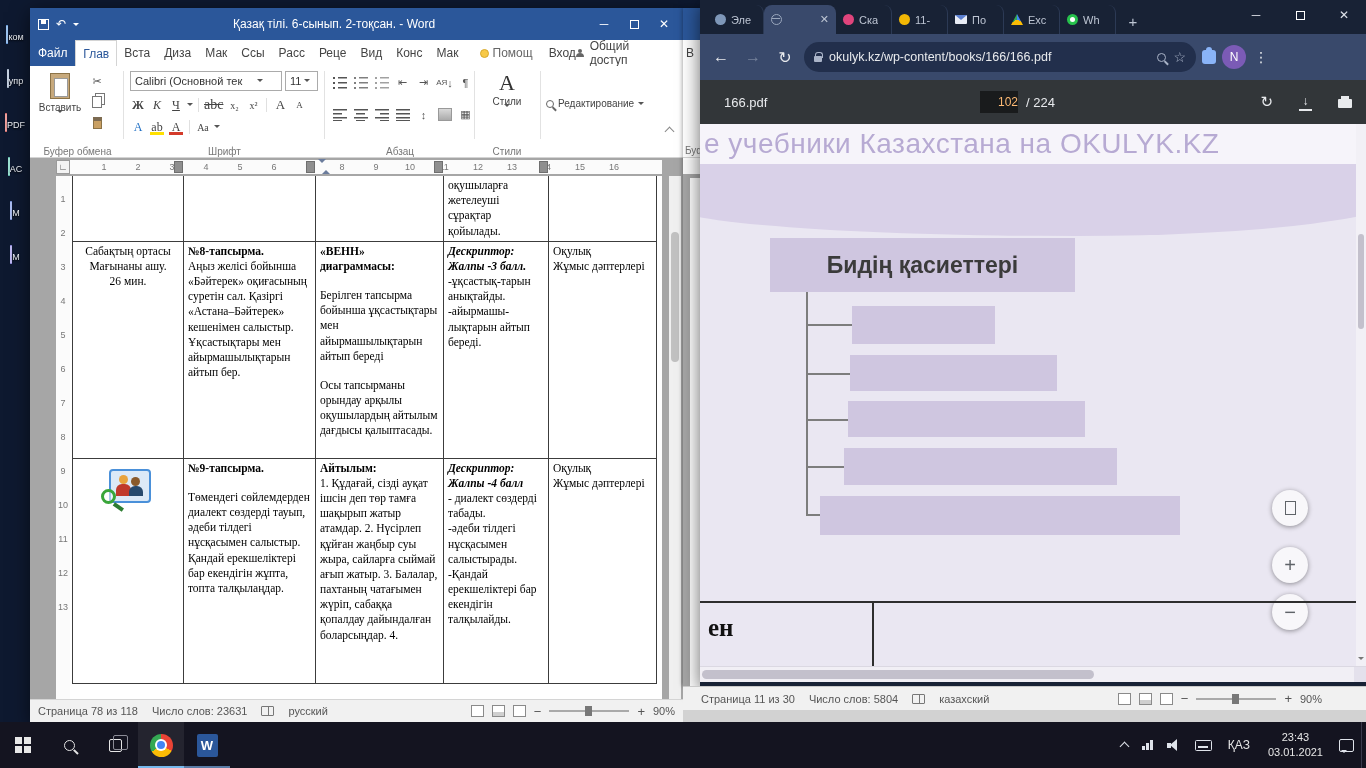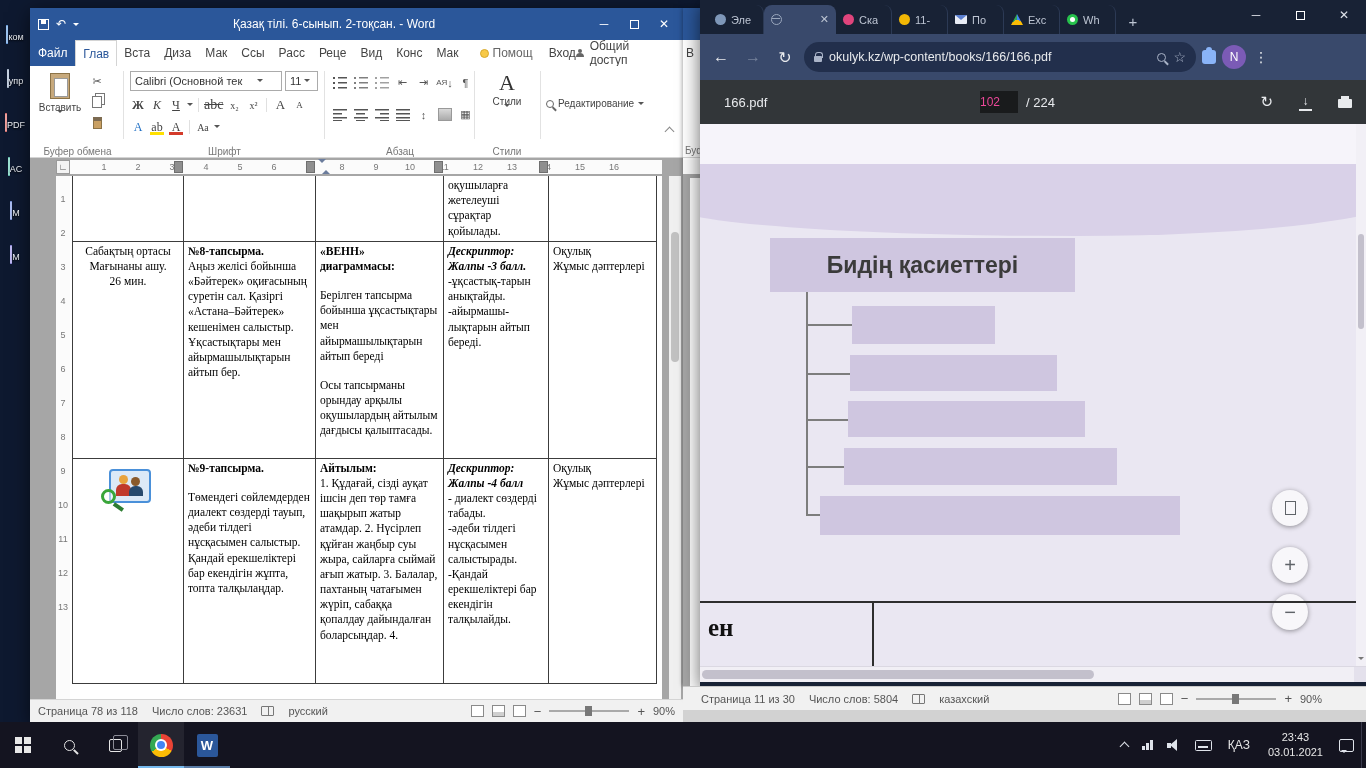--- a/index.html
+++ b/index.html
@@ -173,21 +173,21 @@
 .ic-zoomg{width:9px;height:9px;border:1.5px solid #aab4c8;border-radius:50%;position:relative;flex:none}
 .ic-zoomg:after{content:"";position:absolute;right:-4px;bottom:-3px;width:5px;height:1.5px;background:#aab4c8;transform:rotate(45deg)}
 .star{color:#aab4c8;font-size:14px;flex:none}
 .ic-ext{width:14px;height:14px;border-radius:3px;background:#8ab4f8;position:relative}
 .ic-ext:after{content:"";position:absolute;left:4px;top:-3px;width:6px;height:6px;border-radius:50%;background:#8ab4f8}
 .avatar{width:24px;height:24px;border-radius:50%;background:#7b5bb6;color:#fff;display:flex;align-items:center;justify-content:center;font-size:12px}
 .kebab{color:#e8eaed;font-size:14px;width:18px;text-align:center}
 .c-pdfbar{height:44px;background:#323639;display:flex;align-items:center;color:#e8eaed;font-size:13px;padding:0 14px;position:relative}
 .pdfname{margin-left:10px}
 .pagewrap{position:absolute;left:280px;display:flex;align-items:center;gap:8px}
-.pagebox{width:38px;height:22px;background:#191b1c;border:none;color:#ec4899;text-align:left;font-size:12px}
+.pagebox{width:38px;height:22px;background:#191b1c;border:none;color:#fdba74;text-align:right;font-size:12px}
 .pdficons{margin-left:auto;display:flex;align-items:center;gap:26px}
 .ic-rot{font-size:15px;color:#e8eaed}
 .ic-dl{position:relative;width:13px;height:13px;color:#e8eaed;font-size:12px;text-align:center;line-height:10px}
 .ic-dl:after{content:"";position:absolute;left:0;bottom:-2px;width:13px;height:1.6px;background:#e8eaed}
 .ic-print{width:14px;height:9px;background:#e8eaed;border-radius:1px;position:relative;margin-top:3px}
 .ic-print:before{content:"";position:absolute;left:3px;top:-3px;width:8px;height:3px;background:#e8eaed}
 .c-content{position:relative;height:542px;background:#eae7f2;overflow:hidden}
 .topstrip{position:absolute;left:0;top:0;width:100%;height:42px;background:#f6f4fa}
 .wmark{position:absolute;left:4px;top:4px;font-size:28px;color:#b7aad3;white-space:nowrap;letter-spacing:.5px}
 .wave{position:absolute;left:-30px;top:40px;width:740px;height:72px;background:#d9d1e8;border-radius:0 0 45% 55%/0 0 42px 30px}
@@ -640,20 +640,21 @@
       </div>
       <div class="pdficons">
         <span class="ic-rot">↻</span>
         <span class="ic-dl">↓</span>
         <span class="ic-print"></span>
       </div>
     </div>
 
     <div class="c-content">
       <div class="topstrip"></div>
+      <div class="wmark">е учебники Казахстана на OKULYK.KZ</div>
       <div class="wave"></div>
 
       <div class="dgtitle">Бидің қасиеттері</div>
       <div class="dgv"></div>
       <div class="dgs" style="left:106px;top:200px;width:46px"></div>
       <div class="dgs" style="left:106px;top:249px;width:44px"></div>
       <div class="dgs" style="left:106px;top:295px;width:42px"></div>
       <div class="dgs" style="left:106px;top:342px;width:38px"></div>
       <div class="dgs" style="left:106px;top:390px;width:14px"></div>
       <div class="dgbox" style="left:152px;top:182px;width:143px;height:38px"></div>

